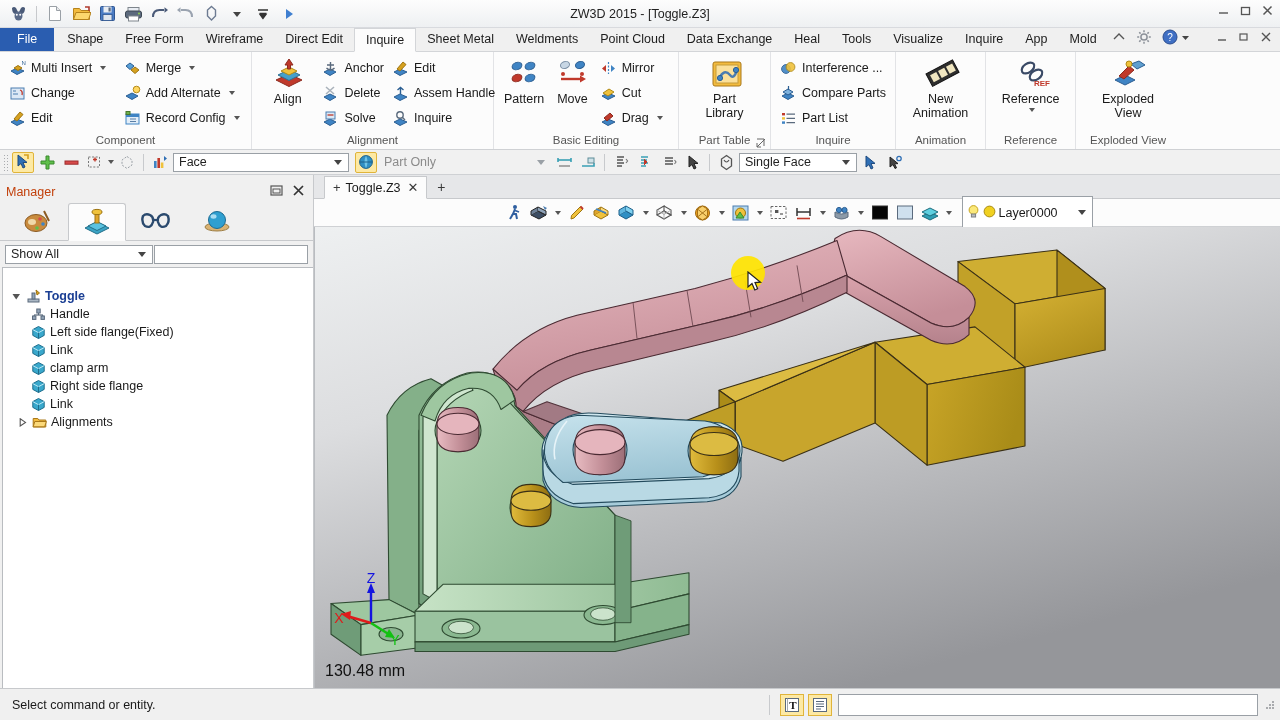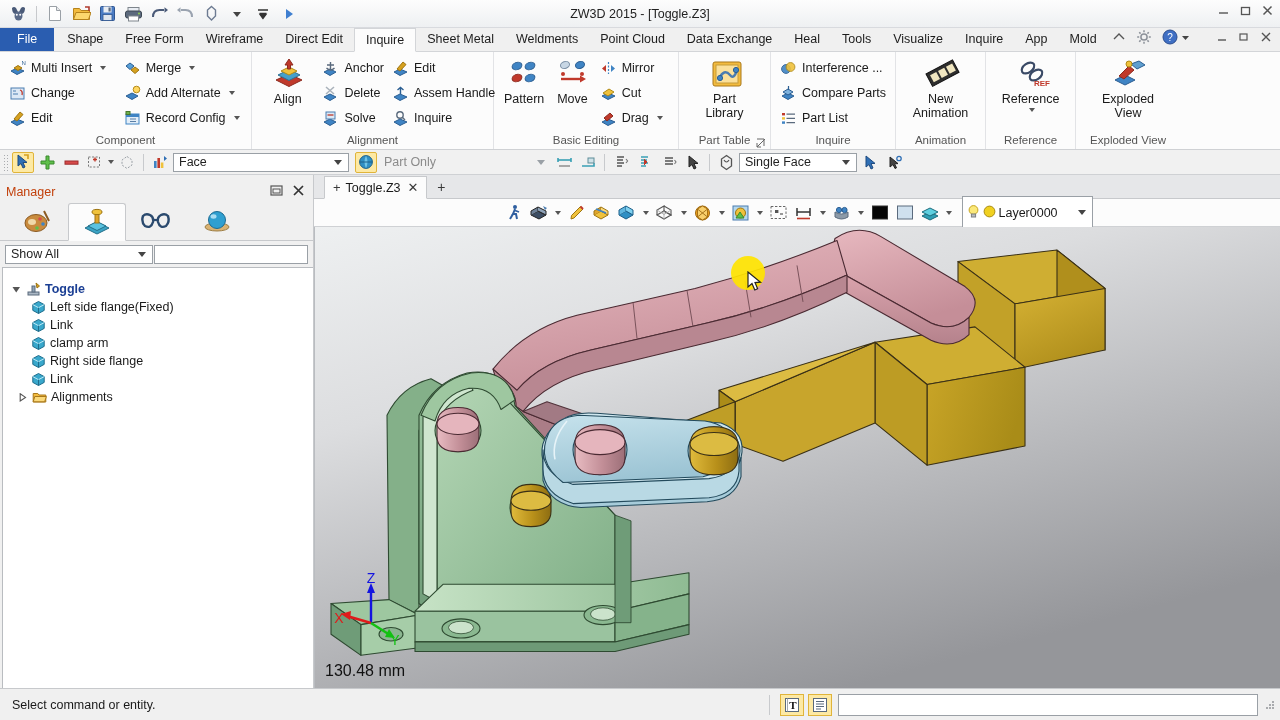--- a/index.html
+++ b/index.html
@@ -224,21 +224,21 @@
   .mgr-filter .combo { width: 150px; }
   .mgr-filter .txtin {
     flex: 1; height: 19px;
     background: #fff; border: 1px solid #9aa0a6;
   }
   .tree {
     flex: 1; background: #fff;
     border: 1px solid #b9bcc0; border-right: none; border-bottom: none;
     margin: 0 0 0 2px;
     overflow: hidden;
-    padding-top: 12px;
+    padding-top: 19px;
   }
   .tnode {
     display: flex; align-items: center;
     height: 18px; padding-left: 8px; gap: 4px;
     font-size: 12.5px; cursor: default;
     white-space: nowrap;
   }
   .twist {
     width: 11px; height: 11px; flex: 0 0 11px;
     display: flex; align-items: center; justify-content: center;
@@ -1015,20 +1015,32 @@
               </svg>
           </span>
           <span class="tico">
             <svg width="15" height="15" viewBox="0 0 15 15">
               <rect x="2" y="10" width="11" height="3" fill="#aab7c4" stroke="#5a6a7d"></rect>
               <rect x="6" y="4" width="3" height="6" fill="#8fa3b5" stroke="#5a6a7d"></rect>
               <path d="M10 1 L13.5 4 L11 6Z" fill="#d6a11f" stroke="#9e7512"></path>
             </svg>
           </span>
           <span class="tlabel">Toggle</span>
+        </div>
+        <div class="tnode lvl1">
+          <span class="tico">
+            <svg width="15" height="15" viewBox="0 0 15 15">
+              <rect x="5.8" y="2" width="3.4" height="4" fill="#93a5b8" stroke="#5a6a7d"></rect>
+              <path d="M3 8 H12" stroke="#5a6a7d" stroke-width="1.2"></path>
+              <rect x="1.5" y="9" width="3.4" height="3.4" fill="#93a5b8" stroke="#5a6a7d"></rect>
+              <rect x="10" y="9" width="3.4" height="3.4" fill="#93a5b8" stroke="#5a6a7d"></rect>
+              <path d="M3.2 8 V9 M11.7 8 V9 M7.5 6 V8" stroke="#5a6a7d" stroke-width="1.1"></path>
+            </svg>
+          </span>
+          <span class="tlabel">Handle</span>
         </div>
         <div class="tnode lvl1">
           <span class="tico">
             <svg width="15" height="15" viewBox="0 0 15 15">
               <path d="M7.5 1.5 L13.2 4.6 L13.2 10.4 L7.5 13.5 L1.8 10.4 L1.8 4.6Z" fill="#39a8cc" stroke="#1f6d8c"></path>
               <path d="M1.8 4.6 L7.5 7.7 L13.2 4.6" fill="none" stroke="#bfe9f6" stroke-width="1"></path>
               <path d="M7.5 7.7 V13.5" stroke="#1f6d8c" stroke-width="1"></path>
             </svg>
           </span>
           <span class="tlabel">Left side flange(Fixed)</span>

